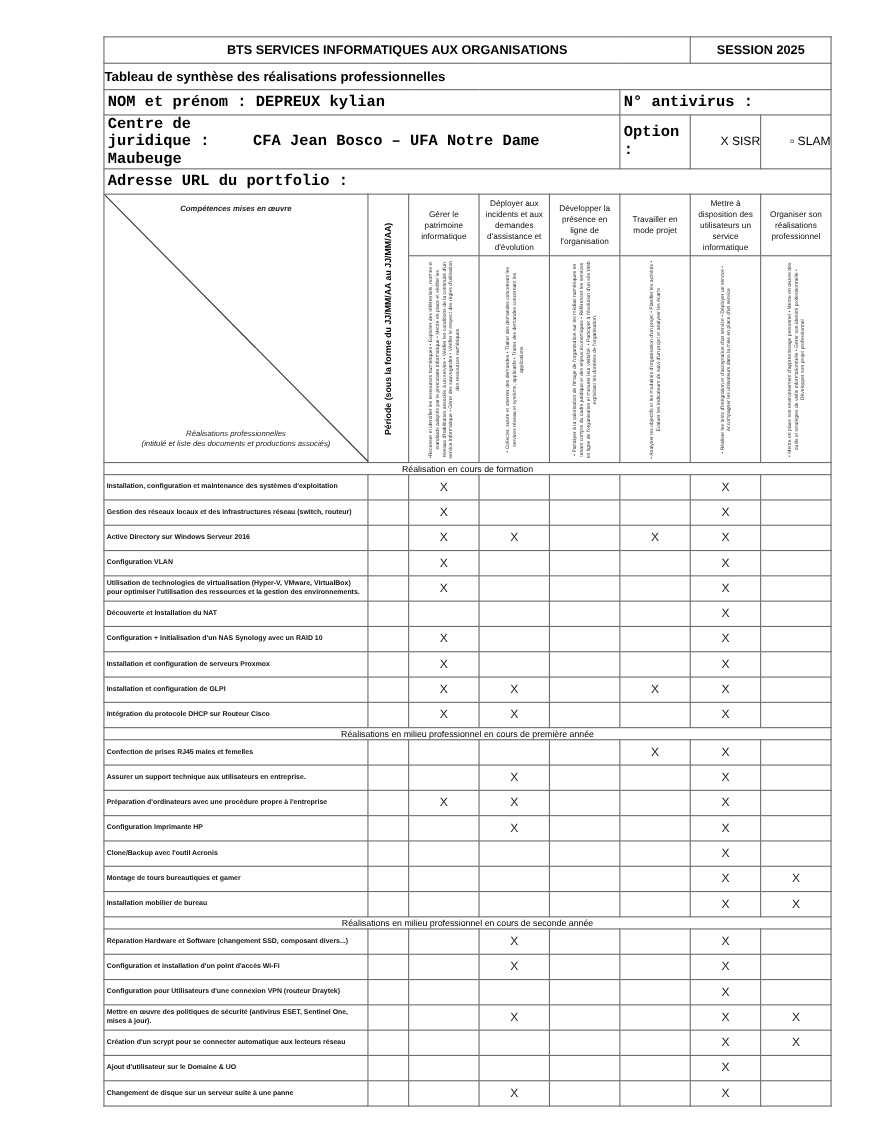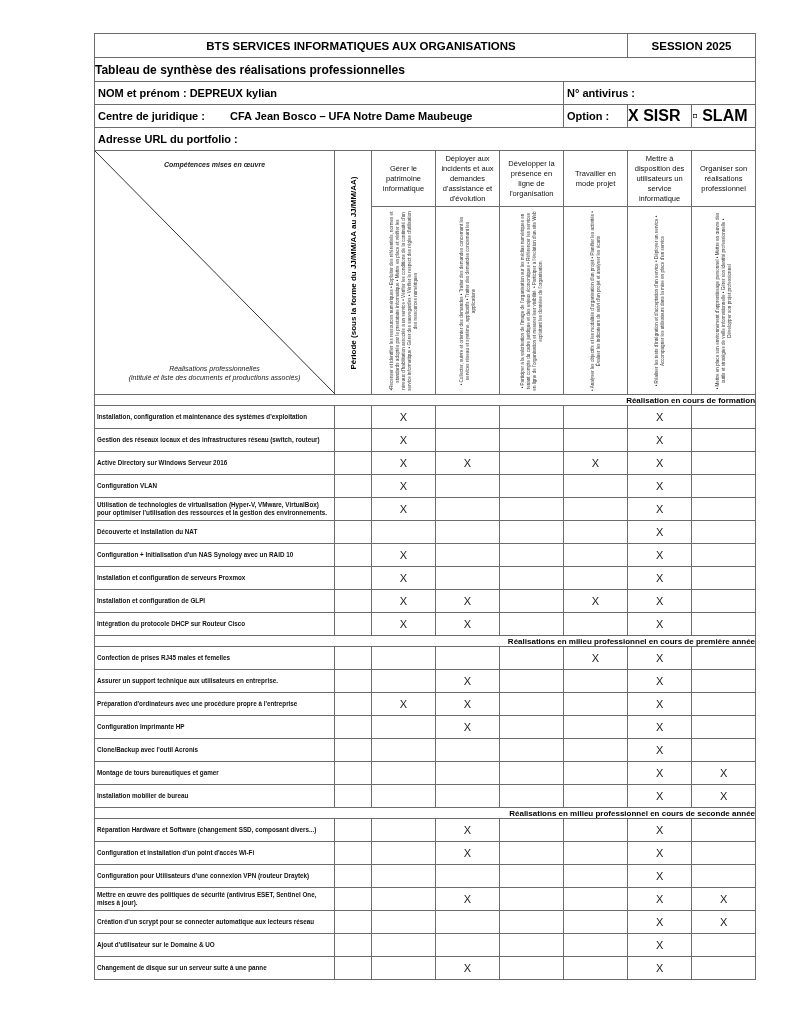--- a/index.html
+++ b/index.html
@@ -3,38 +3,38 @@
 <meta charset="utf-8">
 <style>
   html, body { margin:0; padding:0; background:#ffffff; }
   body { width:791px; height:1024px; position:relative; overflow:hidden;
          font-family:"Liberation Sans", sans-serif; color:#000; }
   .page { position:absolute; left:81px; top:33px; width:661px;margin-left:13px; }
   table { border-collapse:collapse; table-layout:fixed; width:661px; }
   td { border:1px solid #6b6b6b; padding:0; vertical-align:middle; }
   .hdr-title { font-weight:bold; font-size:11.5px; text-align:center; height:23px; }
   .hdr-sub { font-weight:bold; font-size:12px; height:23px; }
-  .hdr-left { font-weight:bold; font-size:11px; padding-left:3px; height:22px; }
-  .hdr-center { font-weight:bold; font-size:16px; text-align:left; }
+  .hdr-left { font-weight:bold; font-size:14px; padding-left:3px; height:22px;font-family:Liberation Mono, monospace; }
+  .hdr-center { font-weight:normal; font-size:11px; text-align:right; }
   .centre-label { display:inline-block; width:132px; }
   
   .diag-cell { position:relative; height:243px; }
   .diag-cell svg { position:absolute; left:0; top:0; }
   .diag-top { position:absolute; top:10px; left:0; width:100%; text-align:center;
               font-style:italic; font-size:7px; font-weight:bold; color:#222; }
   .diag-bot { position:absolute; bottom:12px; left:0; width:100%; text-align:center;
               font-style:italic; font-size:7px; color:#222; line-height:9px; }
   .periode { position:relative; }
   .vert { position:absolute; left:50%; top:50%; transform:translate(-50%,-50%) rotate(-90deg);
           white-space:nowrap; }
   .periode .vert { font-weight:bold; font-size:8px; }
   .comp-title { font-size:7.5px; text-align:center; height:55px; line-height:10px; padding:0 2px; color:#111; }
   .comp-desc { position:relative; height:187px; }
   .comp-desc .vert { font-size:4.6px; line-height:6px; text-align:center; width:180px; white-space:normal; color:#333; }
-  .section { font-weight:bold; font-size:8px; text-align:right; height:10px; line-height:9px; }
+  .section { font-weight:normal; font-size:8px; text-align:center; height:10px; line-height:9px; }
   .row-label { font-size:6.3px; padding-left:2px; line-height:8px; color:#111; font-weight:bold; }
   .mark { text-align:center; font-size:11px; color:#222; }
   tr.r { height:23px; }
 </style>
 </head>
 <body>
 
 <div class="page">
   <table>
     <colgroup>

